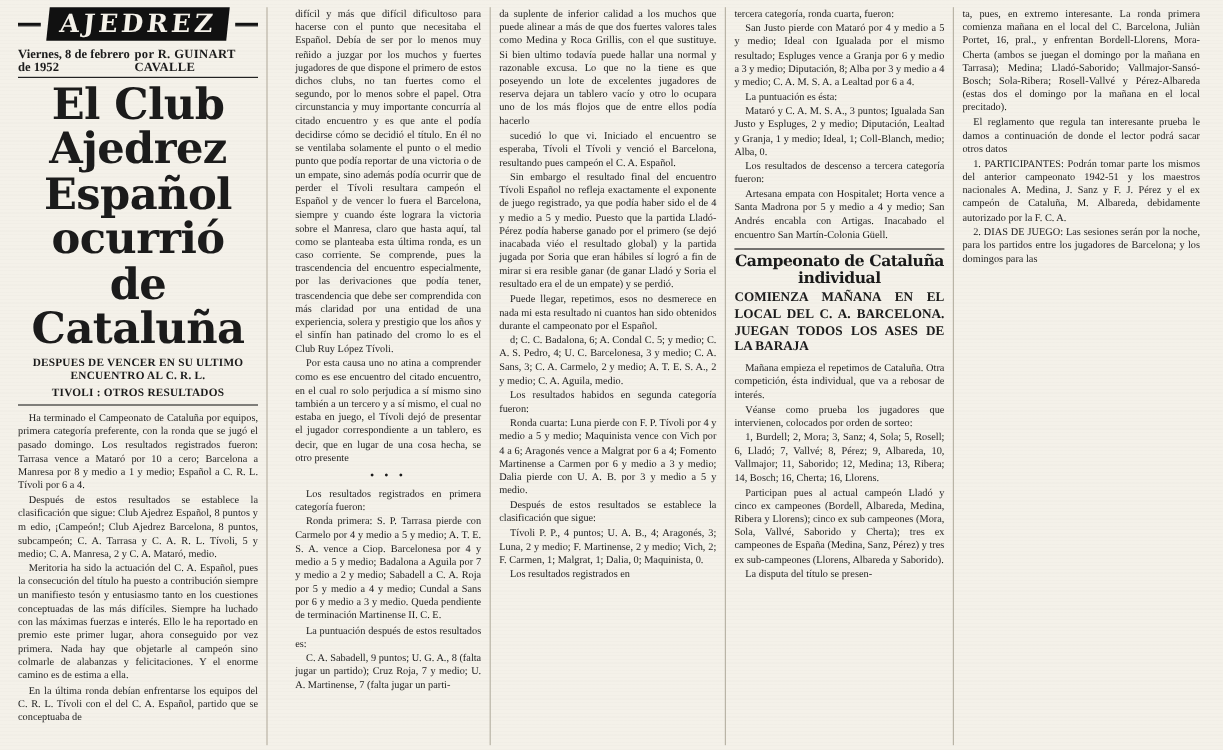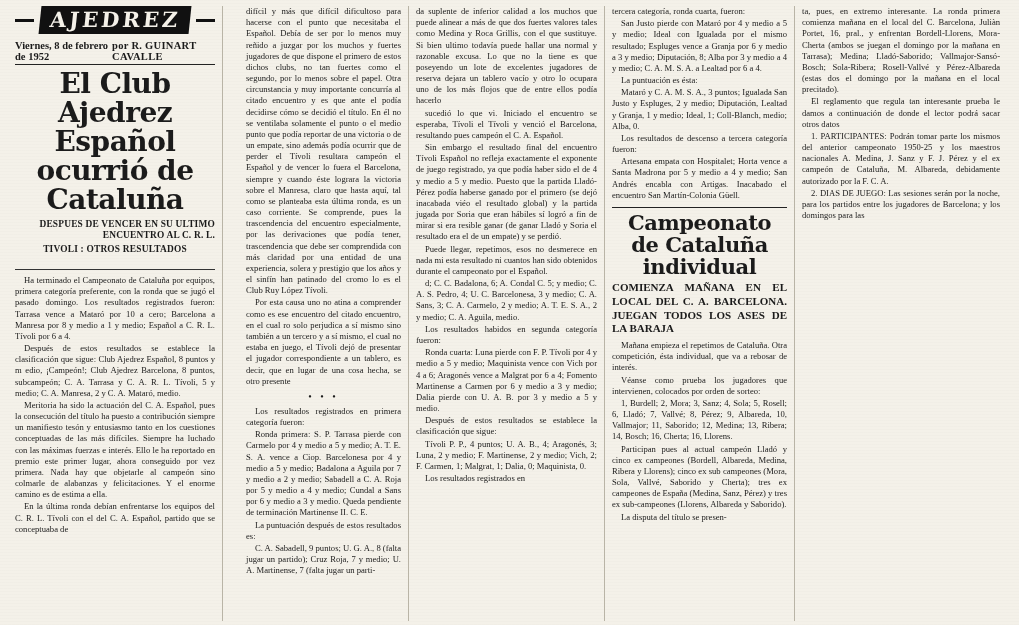--- a/index.html
+++ b/index.html
@@ -60,63 +60,63 @@
     border-bottom:1px solid #222;
     padding-bottom:2px;
     margin-bottom:4px;
   }
   .byline .date{font-style:normal;}
   .byline .author{letter-spacing:.3px;}
 
   h1.headline{
     font-family:"DejaVu Serif", serif;
     font-weight:bold;
-    font-size:28px;
+    font-size:36px;
     line-height:1.04;
     letter-spacing:-0.5px;
     margin:4px 0 2px 0;
     text-align:center;
   }
   h1.headline .l2{display:block;}
   .subhead{
-    text-align:right;
+    text-align:center;
     font-size:9.4px;
     font-weight:bold;
     letter-spacing:.2px;
     line-height:1.25;
     margin:4px 0 2px 0;
   }
   .subhead2{
     text-align:center;
     font-size:9.4px;
     font-weight:bold;
     letter-spacing:.2px;
     margin:0 0 5px 0;
     border-bottom:1px solid #333;
-    padding-bottom:15px;
+    padding-bottom:4px;
   }
   .body{
     font-size:8.6px;
     line-height:1.30;
     text-align:justify;
     hyphens:auto;
   }
   .body p{margin:0 0 1px 0; text-indent:9px;}
   .body p.noindent{text-indent:0;}
   .stars{
     text-align:center;
     letter-spacing:3px;
     font-size:10px;
     margin:3px 0 3px 0;
   }
 
   .sec-title{
     font-family:"DejaVu Serif", serif;
     font-weight:bold;
-    font-size:21px;
+    font-size:13px;
     line-height:1.05;
     letter-spacing:-0.4px;
     text-align:center;
     border-top:1px solid #222;
     padding-top:4px;
     margin:6px 0 3px 0;
   }
   .sec-sub{
     font-size:11px;
     font-weight:bold;
@@ -199,19 +199,19 @@
         <p>1, Burdell; 2, Mora; 3, Sanz; 4, Sola; 5, Rosell; 6, Lladó; 7, Vallvé; 8, Pérez; 9, Albareda, 10, Vallmajor; 11, Saborido; 12, Medina; 13, Ribera; 14, Bosch; 16, Cherta; 16, Llorens.</p>
         <p>Participan pues al actual campeón Lladó y cinco ex campeones (Bordell, Albareda, Medina, Ribera y Llorens); cinco ex sub campeones (Mora, Sola, Vallvé, Saborido y Cherta); tres ex campeones de España (Medina, Sanz, Pérez) y tres ex sub-campeones (Llorens, Albareda y Saborido).</p>
         <p>La disputa del título se presen-</p>
       </div>
     </div>
 
     <div class="col c5">
       <div class="body">
         <p class="noindent">ta, pues, en extremo interesante. La ronda primera comienza mañana en el local del C. Barcelona, Juliàn Portet, 16, pral., y enfrentan Bordell-Llorens, Mora-Cherta (ambos se juegan el domingo por la mañana en Tarrasa); Medina; Lladó-Saborido; Vallmajor-Sansó-Bosch; Sola-Ribera; Rosell-Vallvé y Pérez-Albareda (estas dos el domingo por la mañana en el local precitado).</p>
         <p>El reglamento que regula tan interesante prueba le damos a continuación de donde el lector podrá sacar otros datos</p>
-        <p>1. PARTICIPANTES: Podrán tomar parte los mismos del anterior campeonato 1950-25 y los maestros nacionales A. Medina, J. Sanz y F. J. Pérez y el ex campeón de Cataluña, M. Albareda, debidamente autorizado por la F. C. A.</p>
+        <p>1. PARTICIPANTES: Podrán tomar parte los mismos del anterior campeonato 1942-51 y los maestros nacionales A. Medina, J. Sanz y F. J. Pérez y el ex campeón de Cataluña, M. Albareda, debidamente autorizado por la F. C. A.</p>
         <p>2. DIAS DE JUEGO: Las sesiones serán por la noche, para los partidos entre los jugadores de Barcelona; y los domingos para las</p>
       </div>
     </div>
 
   </div>
 </div>
 
 </body></html>

